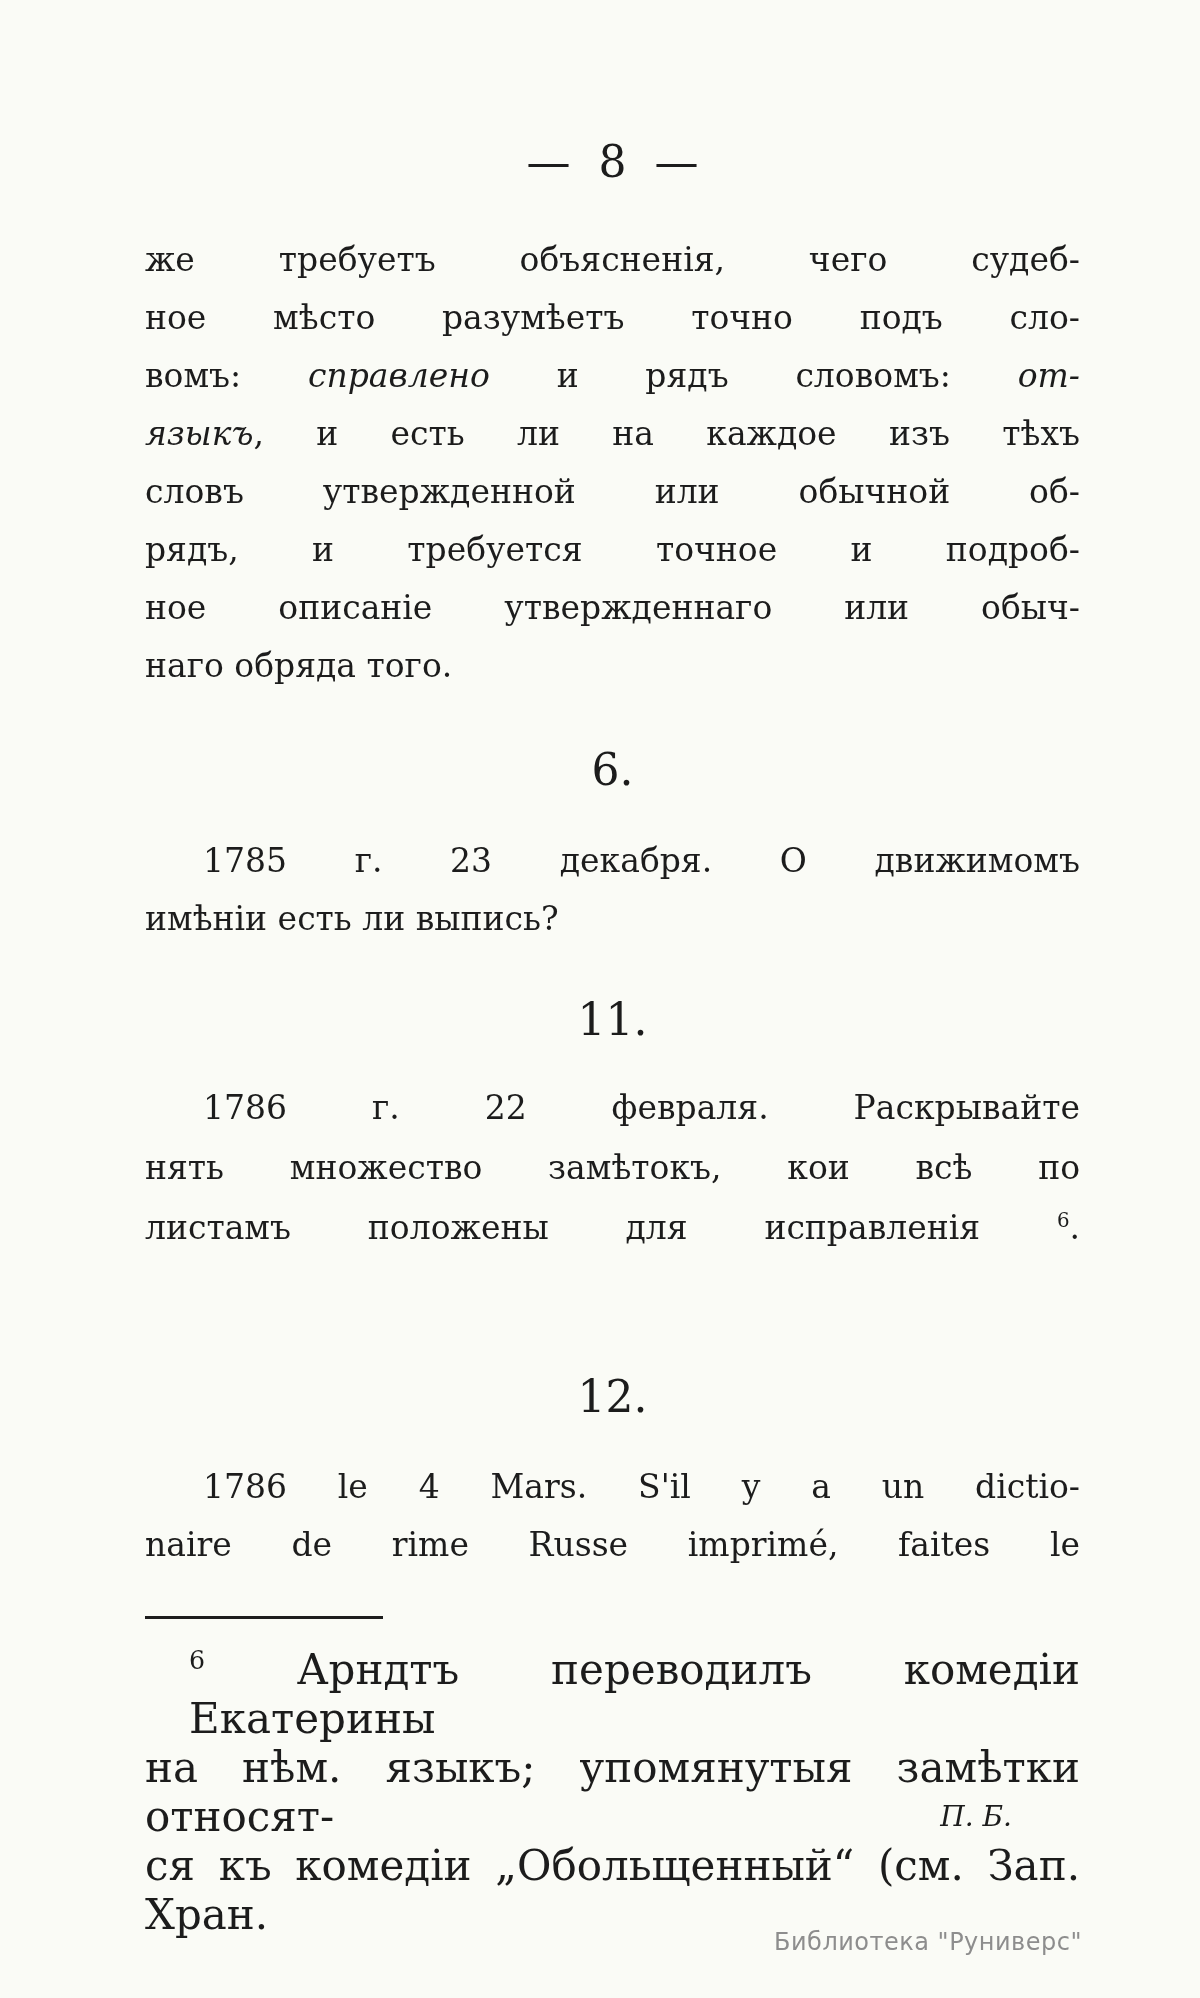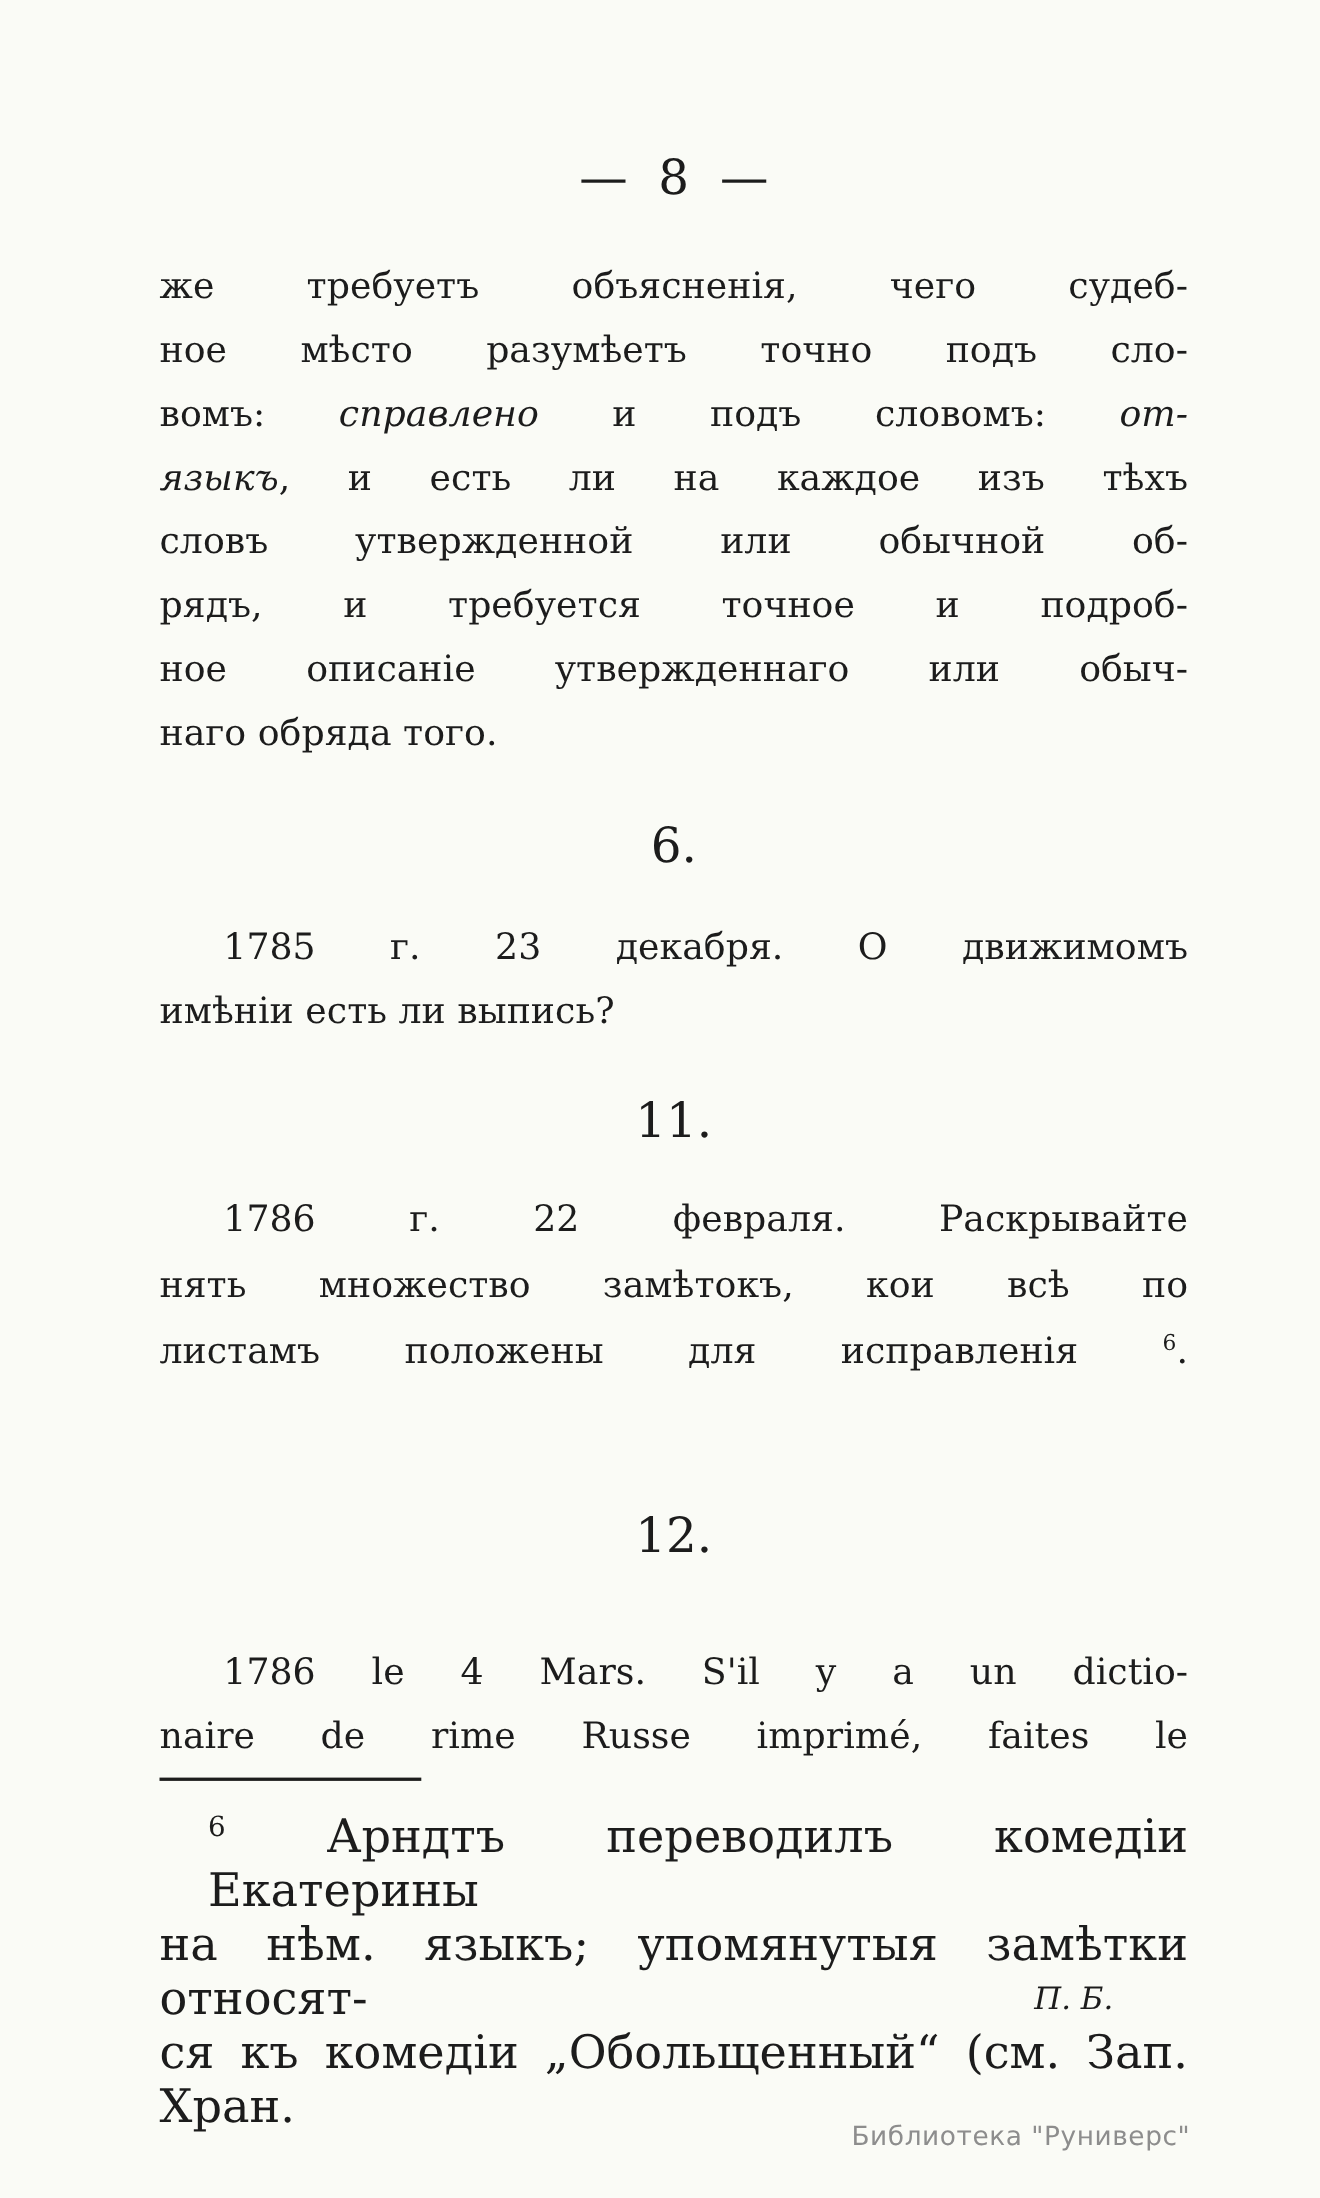--- a/index.html
+++ b/index.html
@@ -91,21 +91,21 @@
 </head>
 <body>
 
 <div id="page">
 
   <div id="page-number">— 8 —</div>
 
   <div id="para1" class="block">
       <div class="line j"><span>же требуетъ объясненія, чего судеб-</span></div>
       <div class="line j"><span>ное мѣсто разумѣетъ точно подъ сло-</span></div>
-      <div class="line j"><span>вомъ: </span><span class="it">справлено</span><span> и подъ словомъ: </span><span class="it">от-</span></div>
+      <div class="line j"><span>вомъ: </span><span class="it">справлено</span><span> и рядъ словомъ: </span><span class="it">от-</span></div>
       <div class="line j"><span class="it">языкъ</span><span>, и есть ли на каждое изъ тѣхъ</span></div>
       <div class="line j"><span>словъ утвержденной или обычной об-</span></div>
       <div class="line j"><span>рядъ, и требуется точное и подроб-</span></div>
       <div class="line j"><span>ное описаніе утвержденнаго или обыч-</span></div>
       <div class="line"><span>наго обряда того.</span></div>
     </div>
 
   <div id="h10" class="heading">6.</div>
 
   <div id="s10" class="block">
@@ -117,21 +117,21 @@
 
   <div id="s11" class="block">
       <div class="line j" style="padding-left: 58px;"><span>1786 г. 22 февраля. Раскрывайте</span></div>
       <div class="line j"><span>нять множество замѣтокъ, кои всѣ по</span></div>
       <div class="line j"><span>листамъ положены для исправленія </span><sup>6</sup><span>.</span></div>
     </div>
 
   <div id="h12" class="heading">12.</div>
 
   <div id="s12" class="block">
-      <div class="line j" style="padding-left: 58px; margin-top: 33px;"><span>1786 le 4 Mars. S'il y a un dictio-</span></div>
+      <div class="line j" style="padding-left: 58px;"><span>1786 le 4 Mars. S'il y a un dictio-</span></div>
       <div class="line j"><span>naire de rime Russe imprimé, faites le</span></div>
     </div>
 
   <div id="fn-rule"></div>
 
   <div id="footnote" class="block fn">
       <div class="line j" style="padding-left: 44px;"><sup>6</sup><span> Арндтъ переводилъ комедіи Екатерины</span></div>
       <div class="line j"><span>на нѣм. языкъ; упомянутыя замѣтки относят-</span></div>
       <div class="line j"><span>ся къ комедіи „Обольщенный“ (см. Зап. Хран.</span></div>
     </div>

